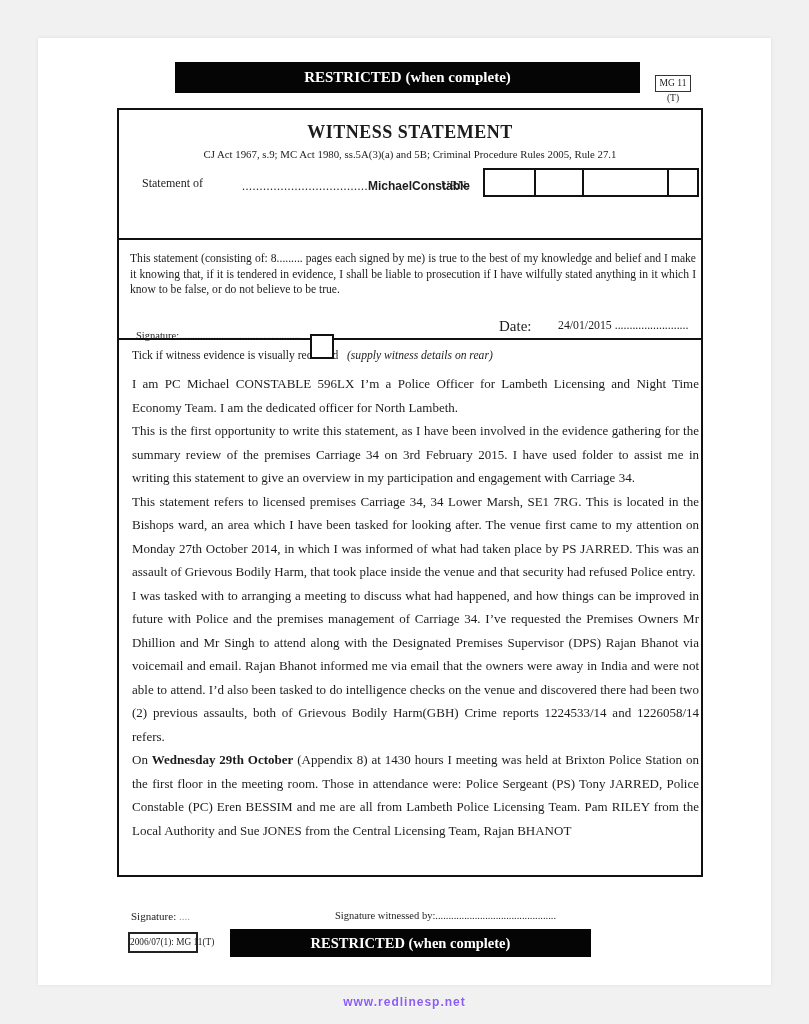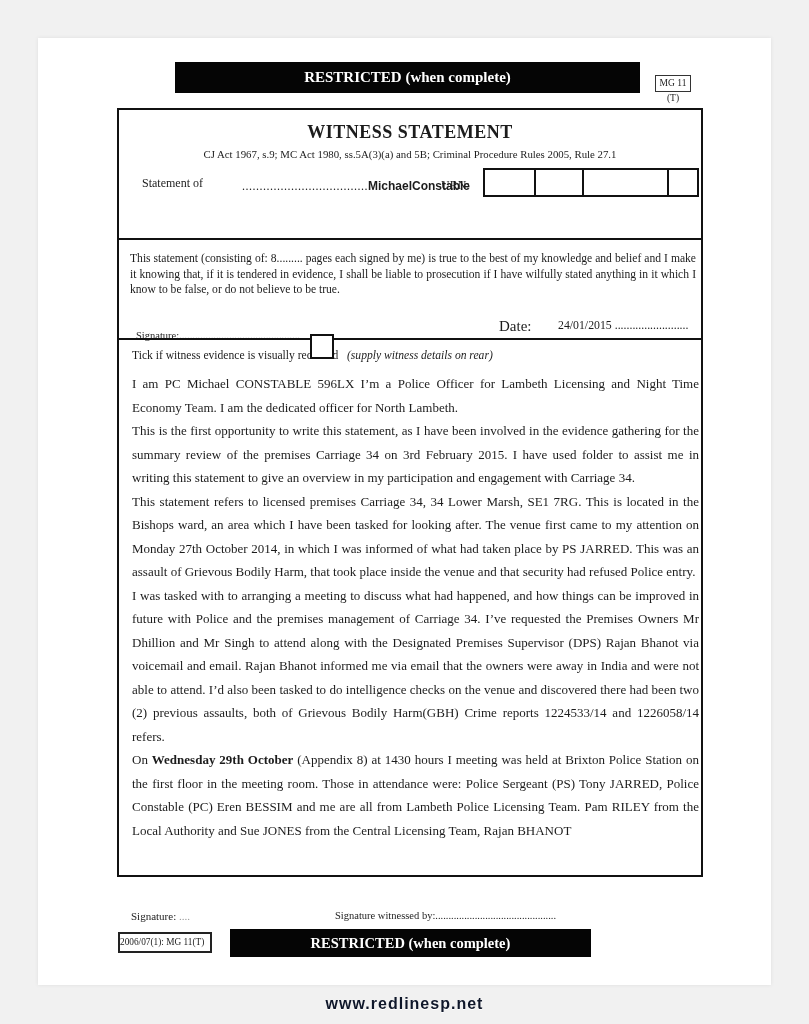--- a/index.html
+++ b/index.html
@@ -93,41 +93,41 @@
   }
   .body-text {
     position: absolute; left: 13px; top: 262px; width: 567px;
     font-size: 13px; line-height: 23.5px; text-align: justify;
   }
   .body-text p { margin: 0; }
   
   .foot-sig { position: absolute; left: 93px; top: 872px; font-size: 11px; }
   .foot-witnessed { position: absolute; left: 297px; top: 872px; font-size: 10.5px; }
   .form-ref {
-    position: absolute; left: 80px; top: 894px;
-    width: 94px; height: 21px;
+    position: absolute; left: 90px; top: 894px;
+    width: 70px; height: 21px;
     border: 2px solid #222;
-    font-size: 9.3px; text-align: left; line-height: 17px;
+    font-size: 9.3px; text-align: center; line-height: 17px;
     white-space: nowrap;
   }
   .banner-bottom {
     position: absolute; left: 192px; top: 891px;
     width: 361px; height: 28px;
     background: #050505;
     display: flex; align-items: center; justify-content: center;
   }
   .banner-bottom span {
     color: #ffffff; font-weight: bold; font-size: 14.5px;
   }
   .watermark {
     position: absolute; left: 0; top: 995px; width: 809px;
     text-align: center;
     font-family: "Liberation Sans", sans-serif;
-    font-weight: bold; font-size: 16px;
-    color: #0f172a;
+    font-weight: bold; font-size: 12px;
+    color: #8b5cf6;
     text-shadow: 0 1px 0 #ffffff;
     letter-spacing: 1px;
   }
 </style>
 </head>
 <body>
 
 <div class="page">
 
   <div class="banner-top">

